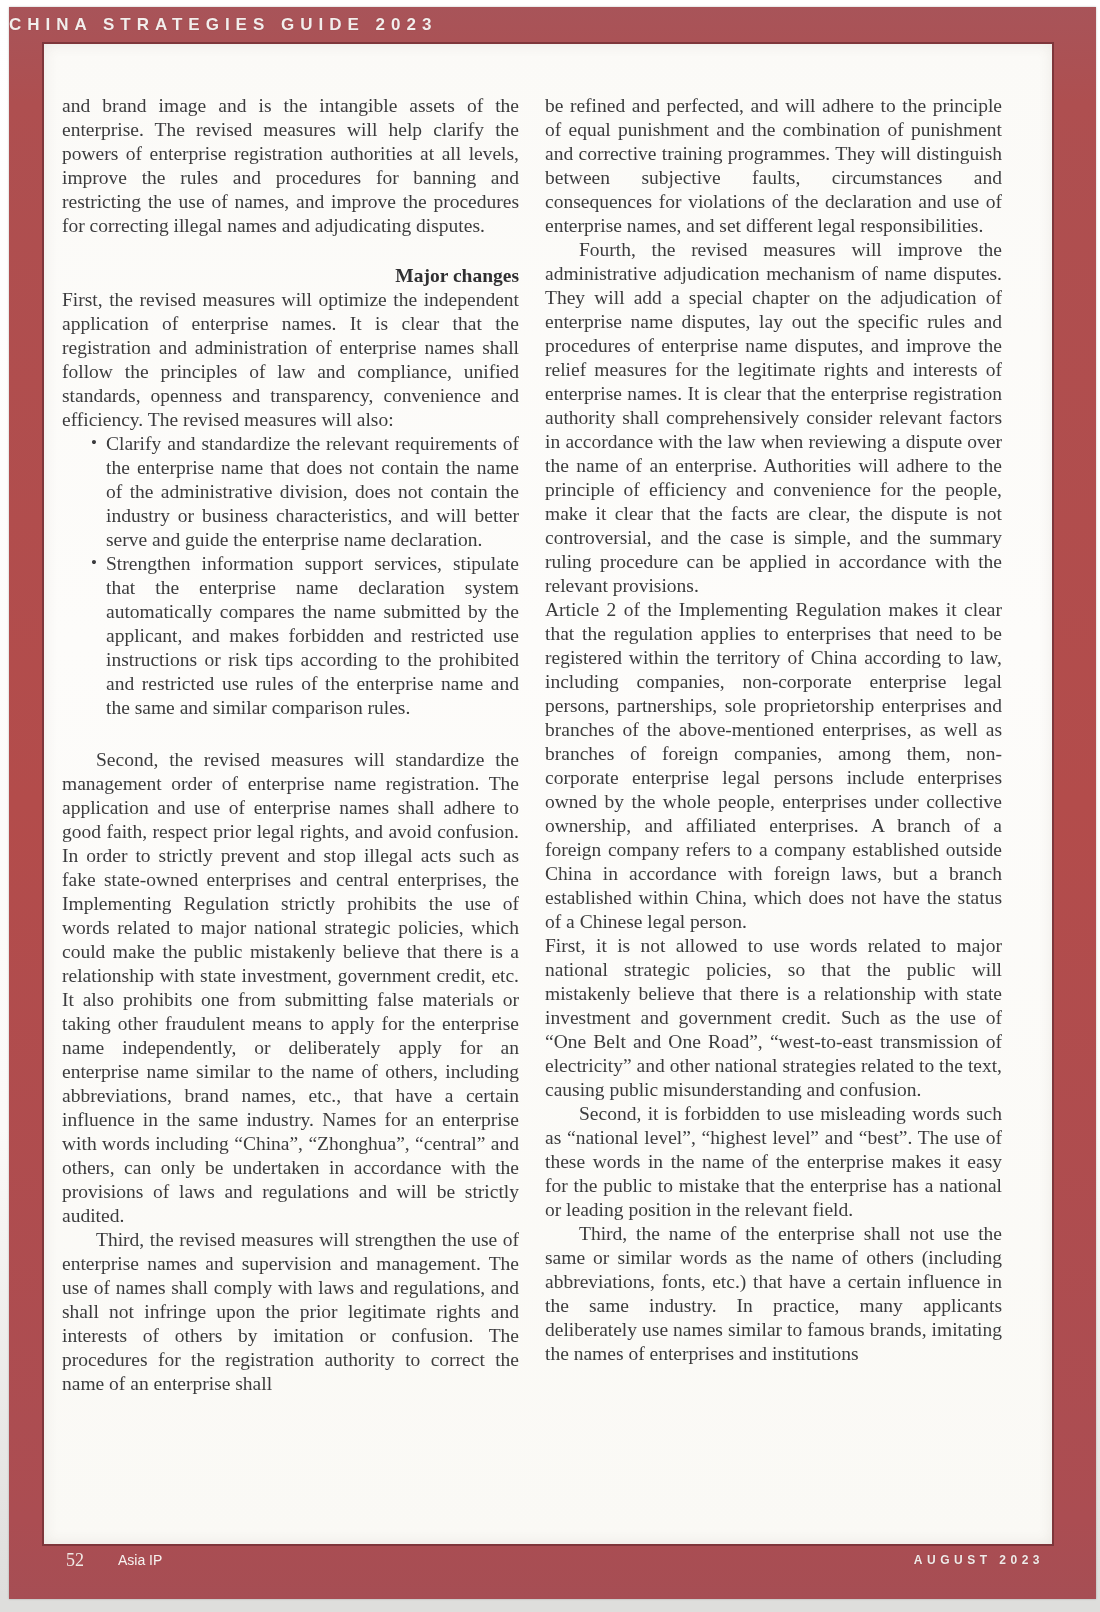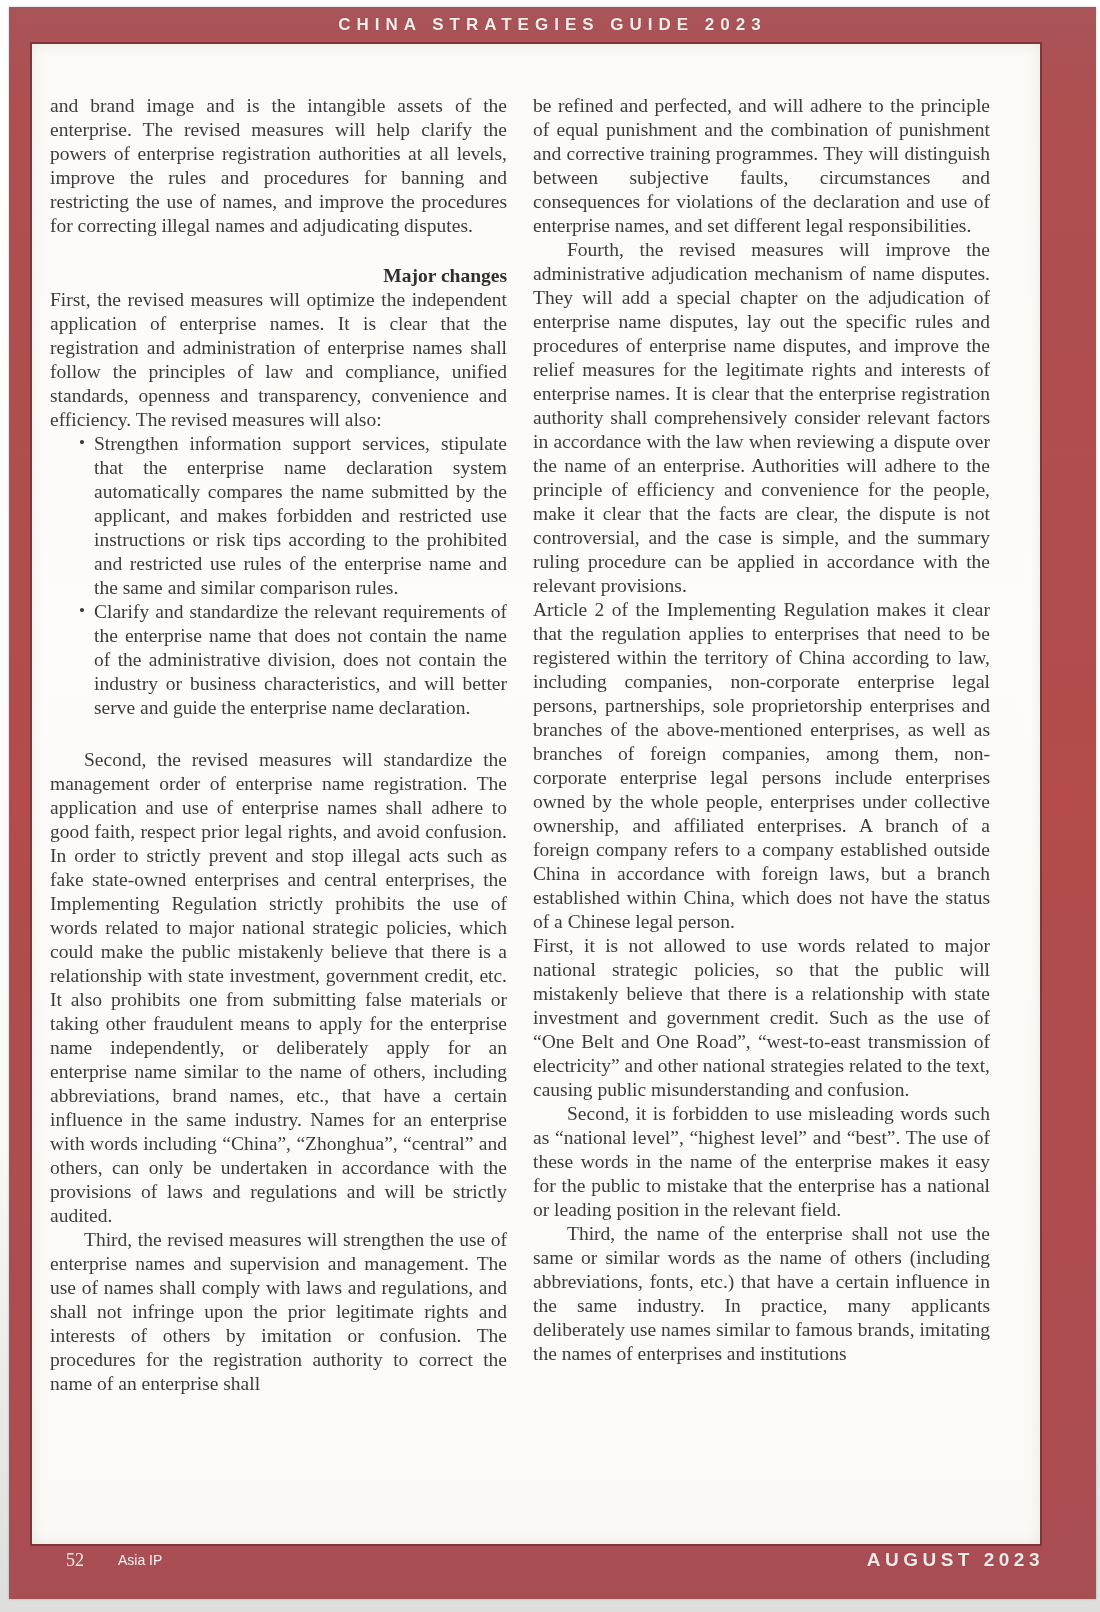--- a/index.html
+++ b/index.html
@@ -27,34 +27,34 @@
     box-shadow: 0 0 2px rgba(0,0,0,0.25);
   }
   .header-band {
     position: absolute;
     top: 0;
     left: 0;
     right: 0;
     height: 36px;
     display: flex;
     align-items: center;
-    justify-content: center;
+    justify-content: flex-start;
   }
   .header-title {
     font-family: "Liberation Sans", sans-serif;
     font-weight: bold;
     font-size: 17px;
     letter-spacing: 6px;
     color: #f3eeec;
     text-shadow: 0 0 1px rgba(120,50,55,0.6);
     white-space: nowrap;
   }
   .page {
     position: absolute;
-    left: 21px;
+    left: 33px;
     top: 35px;
     width: 1012px;
     height: 1504px;
     background: linear-gradient(180deg, #fbfaf7 0%, #fdfcfa 40%, #faf9f5 100%);
     border: 2px solid #7e363b;
     box-sizing: border-box;
     box-shadow: inset 0 0 14px rgba(90,70,60,0.10);
   }
   .columns {
     position: absolute;
@@ -120,21 +120,21 @@
     font-family: "Liberation Sans", sans-serif;
     font-size: 14px;
     color: #f7f3f0;
     margin-left: 34px;
   }
   .issue-date {
     margin-left: auto;
     margin-right: 12px;
     font-family: "Liberation Sans", sans-serif;
     font-weight: bold;
-    font-size: 19px;
+    font-size: 12px;
     letter-spacing: 4.5px;
     color: #f0eae8;
     text-shadow: 0 0 1px rgba(120,50,55,0.6);
     white-space: nowrap;
   }
 </style>
 </head>
 <body>
 
 <div class="scan">
@@ -145,22 +145,22 @@
     </div>
 
     <div class="page">
       <div class="columns">
 
         <div class="col">
           <p class="para">and brand image and is the intangible assets of the enterprise. The revised measures will help clarify the powers of enterprise registration authorities at all levels, improve the rules and procedures for banning and restricting the use of names, and improve the procedures for correcting illegal names and adjudicating disputes.</p>
           <h3 class="subhead">Major changes</h3>
           <p class="para">First, the revised measures will optimize the independent application of enterprise names. It is clear that the registration and administration of enterprise names shall follow the principles of law and compliance, unified standards, openness and transparency, convenience and efficiency. The revised measures will also:</p>
           <ul class="bullets">
+            <li class="bullet">Clarify and standardize the relevant requirements of the enterprise name that does not contain the name of the administrative division, does not contain the industry or business characteristics, and will better serve and guide the enterprise name declaration.</li>
             <li class="bullet">Strengthen information support services, stipulate that the enterprise name declaration system automatically compares the name submitted by the applicant, and makes forbidden and restricted use instructions or risk tips according to the prohibited and restricted use rules of the enterprise name and the same and similar comparison rules.</li>
-            <li class="bullet">Clarify and standardize the relevant requirements of the enterprise name that does not contain the name of the administrative division, does not contain the industry or business characteristics, and will better serve and guide the enterprise name declaration.</li>
           </ul>
           <p class="para indent gap-top">Second, the revised measures will standardize the management order of enterprise name registration. The application and use of enterprise names shall adhere to good faith, respect prior legal rights, and avoid confusion. In order to strictly prevent and stop illegal acts such as fake state-owned enterprises and central enterprises, the Implementing Regulation strictly prohibits the use of words related to major national strategic policies, which could make the public mistakenly believe that there is a relationship with state investment, government credit, etc. It also prohibits one from submitting false materials or taking other fraudulent means to apply for the enterprise name independently, or deliberately apply for an enterprise name similar to the name of others, including abbreviations, brand names, etc., that have a certain influence in the same industry. Names for an enterprise with words including “China”, “Zhonghua”, “central” and others, can only be undertaken in accordance with the provisions of laws and regulations and will be strictly audited.</p>
           <p class="para indent">Third, the revised measures will strengthen the use of enterprise names and supervision and management. The use of names shall comply with laws and regulations, and shall not infringe upon the prior legitimate rights and interests of others by imitation or confusion. The procedures for the registration authority to correct the name of an enterprise shall</p>
         </div>
 
         <div class="col">
           <p class="para">be refined and perfected, and will adhere to the principle of equal punishment and the combination of punishment and corrective training programmes. They will distinguish between subjective faults, circumstances and consequences for violations of the declaration and use of enterprise names, and set different legal responsibilities.</p>
           <p class="para indent">Fourth, the revised measures will improve the administrative adjudication mechanism of name disputes. They will add a special chapter on the adjudication of enterprise name disputes, lay out the specific rules and procedures of enterprise name disputes, and improve the relief measures for the legitimate rights and interests of enterprise names. It is clear that the enterprise registration authority shall comprehensively consider relevant factors in accordance with the law when reviewing a dispute over the name of an enterprise. Authorities will adhere to the principle of efficiency and convenience for the people, make it clear that the facts are clear, the dispute is not controversial, and the case is simple, and the summary ruling procedure can be applied in accordance with the relevant provisions.</p>
           <p class="para">Article 2 of the Implementing Regulation makes it clear that the regulation applies to enterprises that need to be registered within the territory of China according to law, including companies, non-corporate enterprise legal persons, partnerships, sole proprietorship enterprises and branches of the above-mentioned enterprises, as well as branches of foreign companies, among them, non-corporate enterprise legal persons include enterprises owned by the whole people, enterprises under collective ownership, and affiliated enterprises. A branch of a foreign company refers to a company established outside China in accordance with foreign laws, but a branch established within China, which does not have the status of a Chinese legal person.</p>
           <p class="para">First, it is not allowed to use words related to major national strategic policies, so that the public will mistakenly believe that there is a relationship with state investment and government credit. Such as the use of “One Belt and One Road”, “west-to-east transmission of electricity” and other national strategies related to the text, causing public misunderstanding and confusion.</p>

